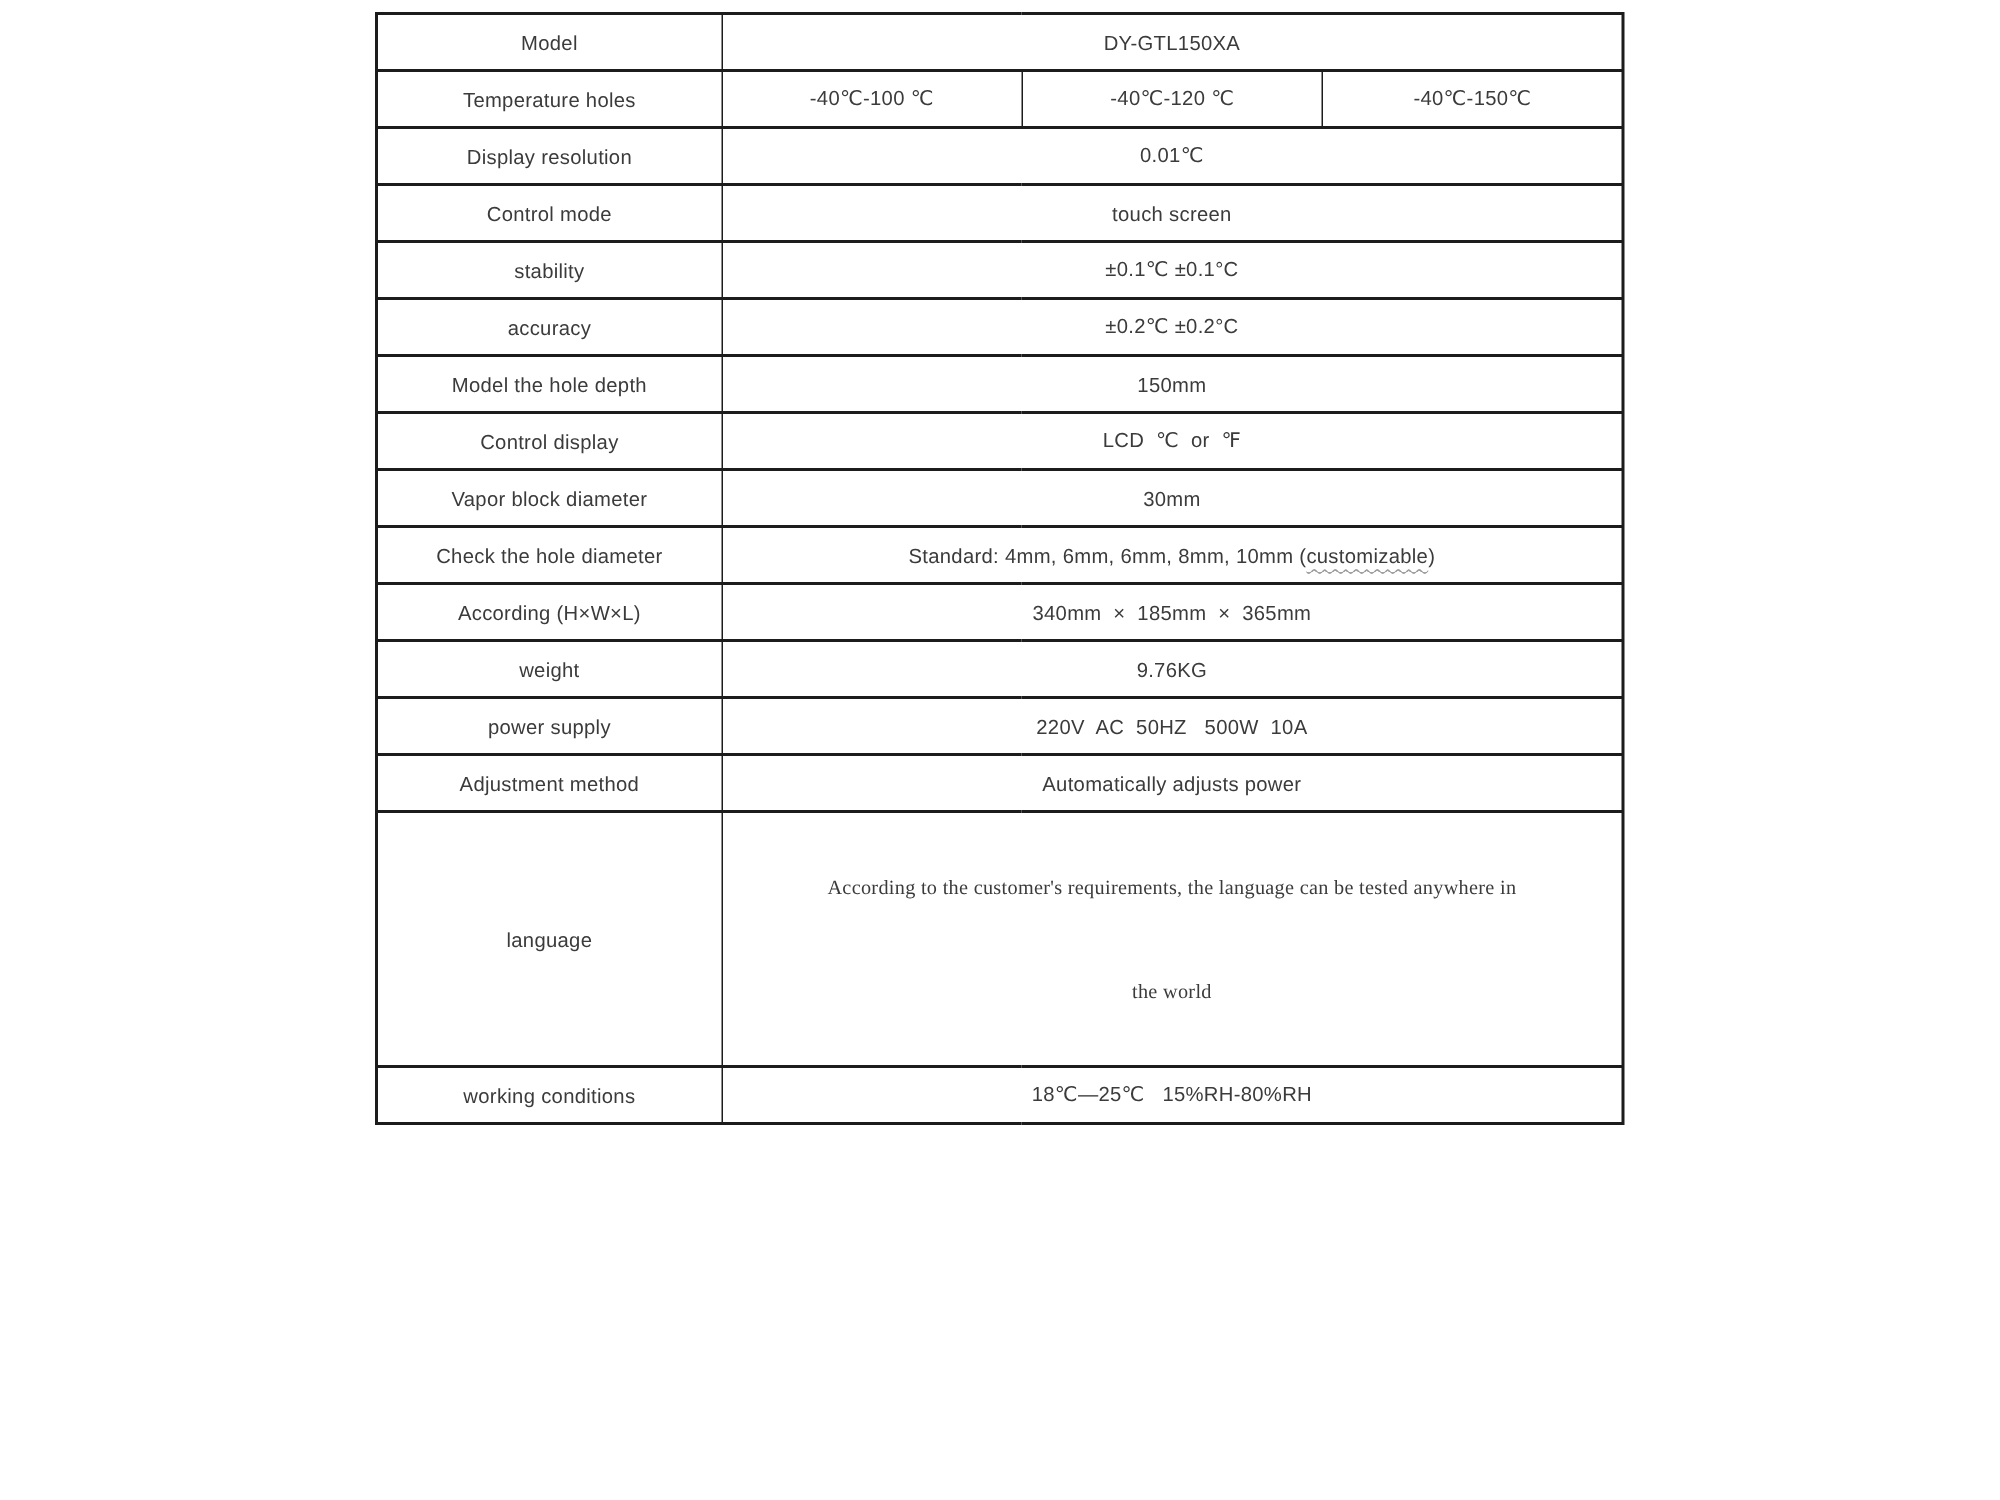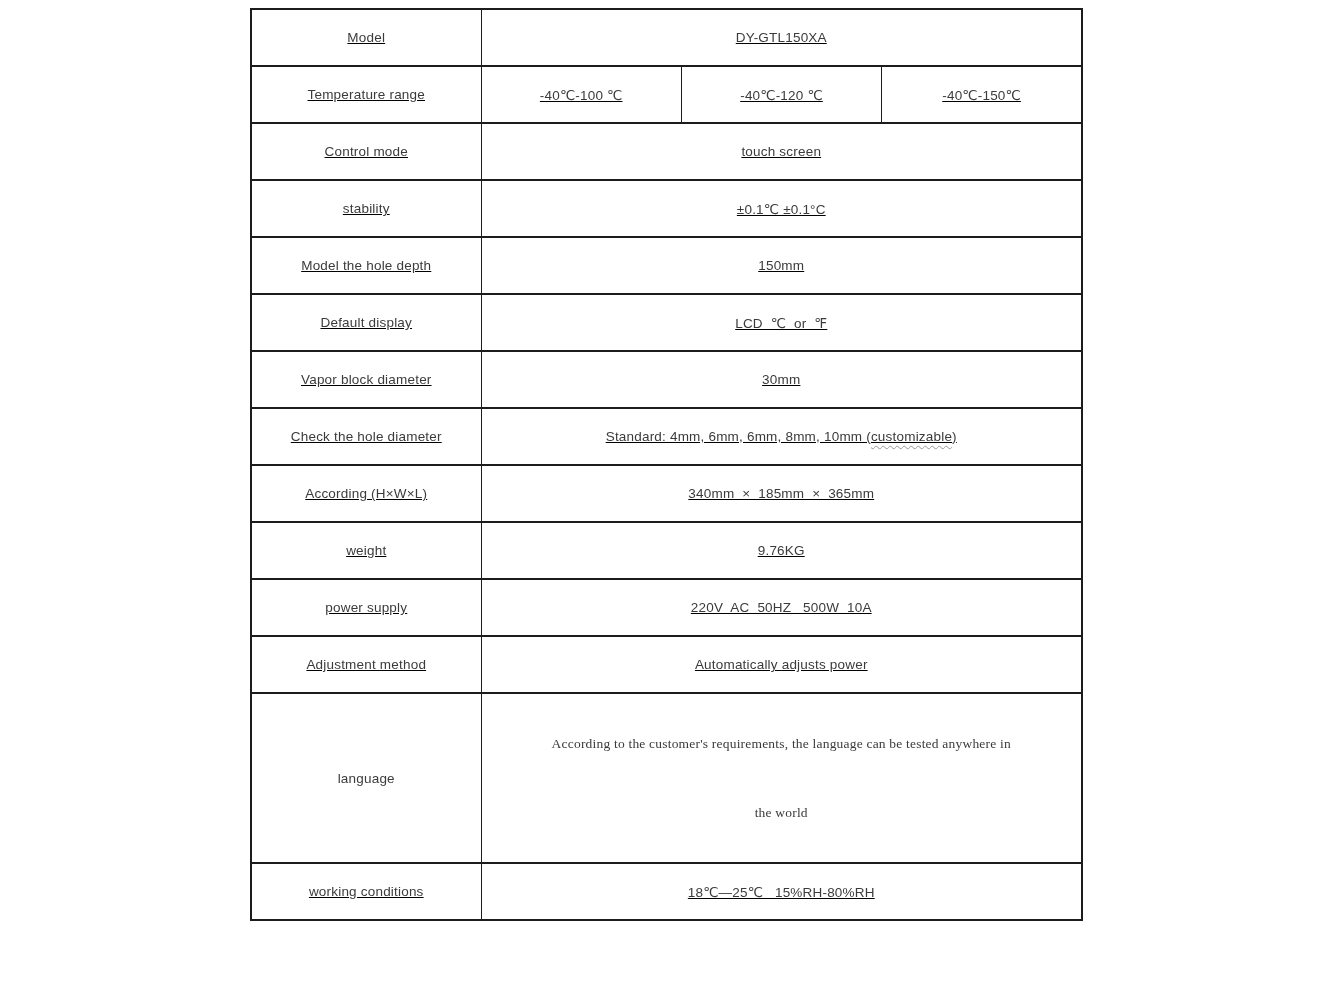--- a/index.html
+++ b/index.html
@@ -26,21 +26,21 @@
     border-top-width: 2px;
     border-bottom-width: 2px;
     text-align: center;
     vertical-align: middle;
     font-size: 13.5px;
     color: #3b3b3b;
     letter-spacing: 0.2px;
     white-space: pre-wrap;
     padding: 0 6px;
   }
-  tr.row { height: 57px; text-decoration: underline; }
+  tr.row { height: 38px; }
   tr.row-tall { height: 93px; }
   col.c-label { width: 230px; }
   col.c-val   { width: 200.33px; }
   td.small-text { font-size: 12.5px; letter-spacing: 0.1px; }
   .wavy {
     text-decoration: underline;
     text-decoration-style: wavy;
     text-decoration-color: #9a9a9a;
     text-decoration-thickness: 1px;
     text-underline-offset: 4px;
@@ -57,39 +57,47 @@
         <col class="c-val">
         <col class="c-val">
         <col class="c-val">
     </colgroup>
     <tbody>
       <tr class="row">
         <td>Model</td>
         <td colspan="3">DY-GTL150XA</td>
       </tr>
       <tr class="row">
-        <td>Temperature range</td>
+        <td>Temperature holes</td>
         <td>-40℃-100 ℃</td>
         <td>-40℃-120 ℃</td>
         <td>-40℃-150℃</td>
+      </tr>
+      <tr class="row">
+        <td>Display resolution</td>
+        <td colspan="3">0.01℃</td>
       </tr>
       <tr class="row">
         <td>Control mode</td>
         <td colspan="3">touch screen</td>
       </tr>
       <tr class="row">
         <td>stability</td>
         <td colspan="3">±0.1℃ ±0.1°C</td>
       </tr>
       <tr class="row">
+        <td>accuracy</td>
+        <td colspan="3">±0.2℃ ±0.2°C</td>
+      </tr>
+      <tr class="row">
         <td>Model the hole depth</td>
         <td colspan="3">150mm</td>
       </tr>
       <tr class="row">
-        <td>Default display</td>
+        <td>Control display</td>
         <td colspan="3">LCD  ℃  or  ℉</td>
       </tr>
       <tr class="row">
         <td>Vapor block diameter</td>
         <td colspan="3">30mm</td>
       </tr>
       <tr class="row">
         <td>Check the hole diameter</td>
         <td colspan="3" class="small-text"><span>Standard: 4mm, 6mm, 6mm, 8mm, 10mm (</span><span class="wavy">customizable</span><span>)</span></td>
       </tr>

